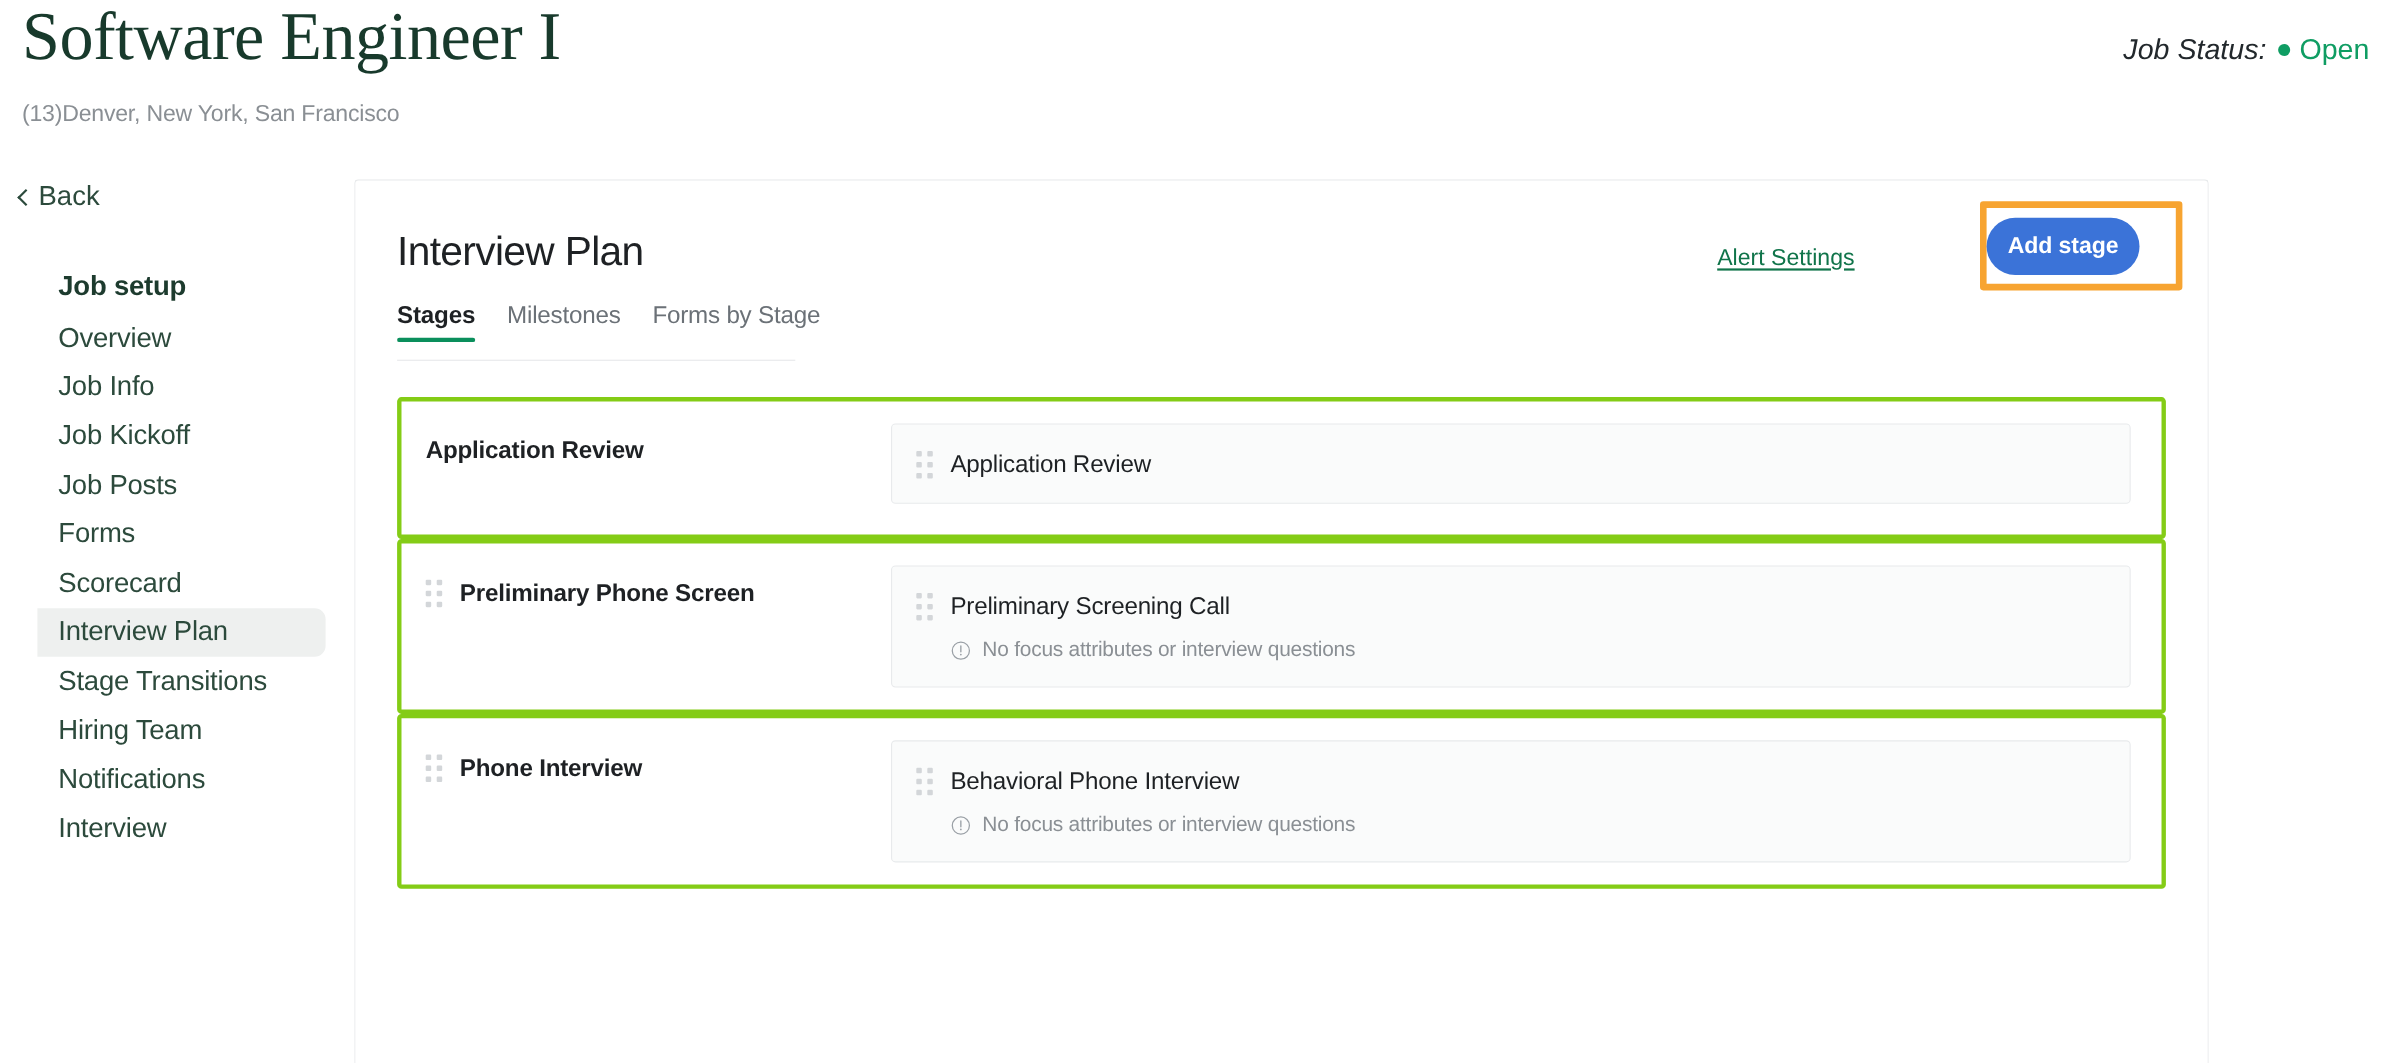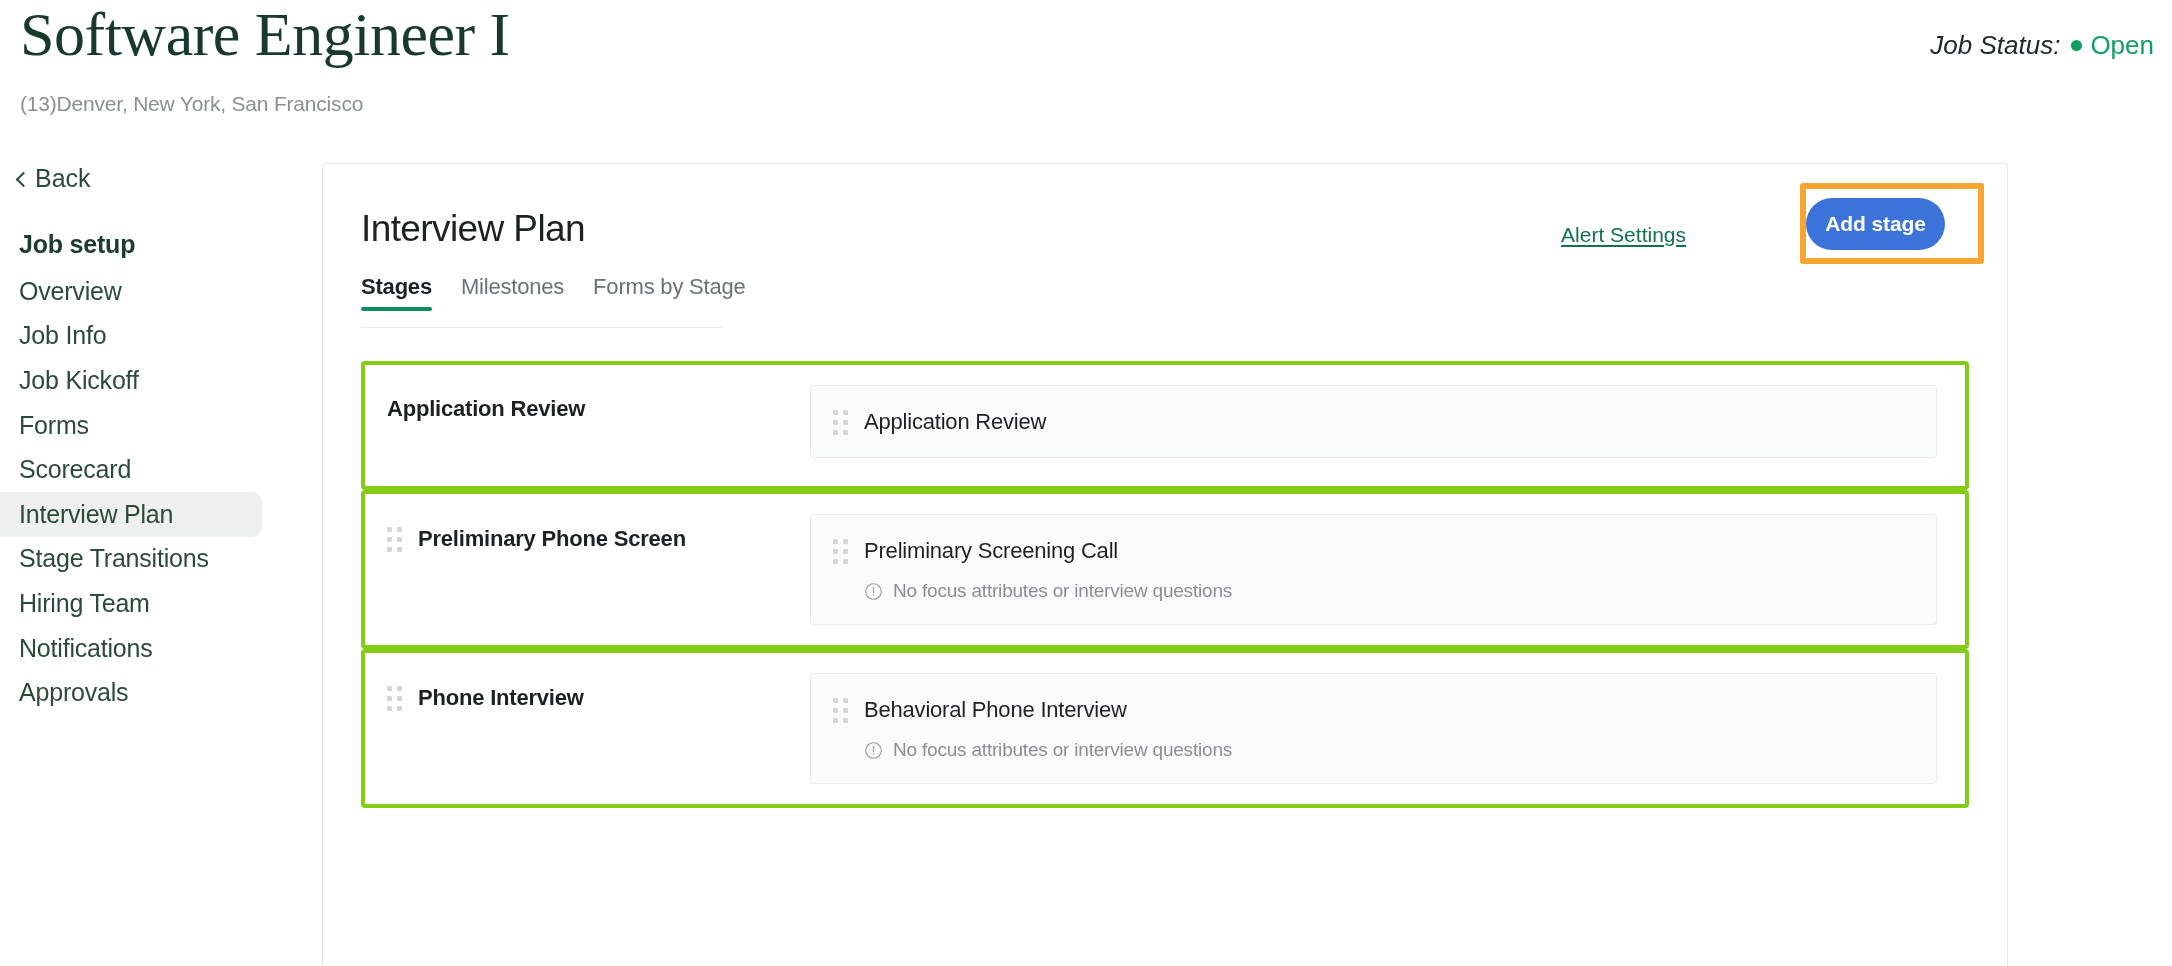--- a/index.html
+++ b/index.html
@@ -81,22 +81,23 @@
   .chev {
     display: inline-block;
     width: 11px; height: 11px;
     border-left: 2px solid #2c4a3c;
     border-bottom: 2px solid #2c4a3c;
     transform: rotate(45deg);
     margin-top: 1px;
   }
   .nav-list {
     position: absolute;
-    left: 0; top: 78px;
+    left: 0; top: 94px;
     width: 322px;
+    padding-left: 34px;
   }
   .nav-section-title {
     height: 49px;
     display: flex;
     align-items: center;
     padding-left: 19px;
     font-size: 25px;
     font-weight: 700;
     color: #1d3b2e;
     letter-spacing: -0.2px;
@@ -313,39 +314,42 @@
     <div class="nav-item">
         <span>Overview</span>
       </div>
     <div class="nav-item">
         <span>Job Info</span>
       </div>
     <div class="nav-item">
         <span>Job Kickoff</span>
       </div>
     <div class="nav-item">
+        <span>Job Posts</span>
+      </div>
+    <div class="nav-item">
         <span>Forms</span>
       </div>
     <div class="nav-item">
         <span>Scorecard</span>
       </div>
     <div class="nav-item active">
         <span>Interview Plan</span>
       </div>
     <div class="nav-item">
         <span>Stage Transitions</span>
       </div>
     <div class="nav-item">
         <span>Hiring Team</span>
       </div>
     <div class="nav-item">
         <span>Notifications</span>
       </div>
     <div class="nav-item">
-        <span>Approvals</span>
+        <span>Interview</span>
       </div>
   </div>
 </div>
 
 <div class="main-panel">
 
   <div class="panel-header">
     <div class="panel-title">Interview Plan</div>
     <a class="alert-settings">Alert Settings</a>
     <div class="add-stage-wrap">

